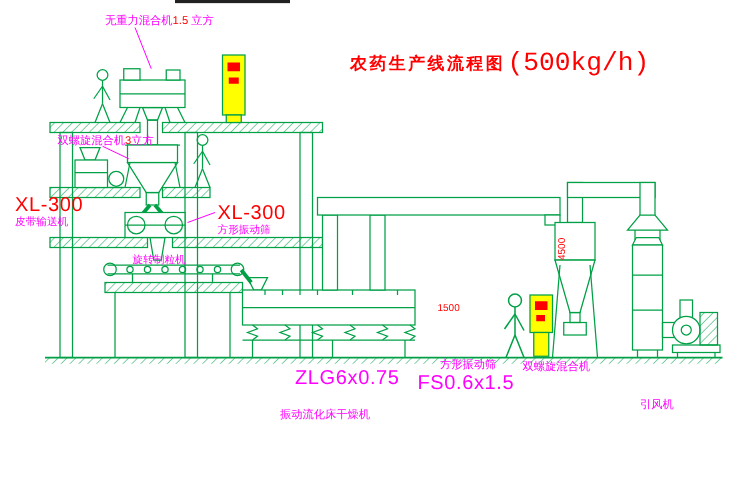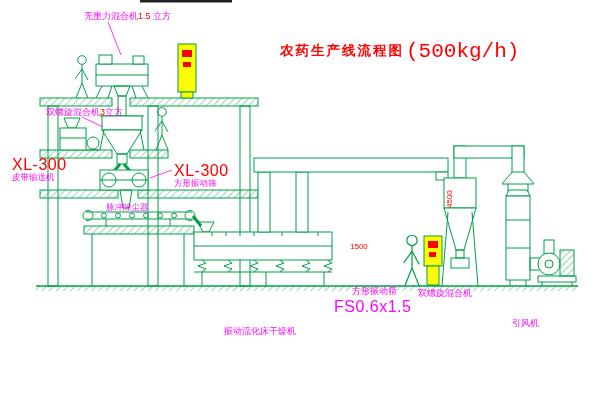--- a/index.html
+++ b/index.html
@@ -219,23 +219,24 @@
   <div class="lbl s9" style="left:46px;top:108px;">
     <span class="magenta">双螺旋混合机</span><span class="red">3</span><span class="magenta">立方</span>
   </div>
 
   <div class="lbl red s13n" style="left:12px;top:156px;">XL-300</div>
   <div class="lbl magenta s8" style="left:12px;top:173px;">皮带输送机</div>
 
   <div class="lbl red s13n" style="left:174px;top:162px;">XL-300</div>
   <div class="lbl magenta s8" style="left:174px;top:179px;">方形振动筛</div>
 
-  <div class="lbl magenta s8" style="left:106px;top:203px;">脉冲除尘器</div>
+  <div class="lbl magenta s8" style="left:106px;top:203px;">旋转制粒机</div>
 
   <div class="lbl magenta s9" style="left:224px;top:283px;margin-top:44px;">振动流化床干燥机</div>
+  <div class="lbl magenta s13n" style="left:236px;top:294px;">ZLG6x0.75</div>
 
   <div class="lbl magenta s9" style="left:340px;top:287px;margin-left:12px;">方形振动筛</div>
   <div class="lbl magenta s13n" style="left:334px;top:298px;text-align:center;">FS0.6x1.5</div>
 
   <div class="lbl magenta s9" style="left:418px;top:289px;">双螺旋混合机</div>
 
   <div class="lbl magenta s9" style="left:512px;top:319px;">引风机</div>
 
   <div class="lbl red dim-h" style="left:350px;top:243px;">1500</div>
   <div class="lbl red dim-v" style="left:446px;top:208px;">4500</div>

